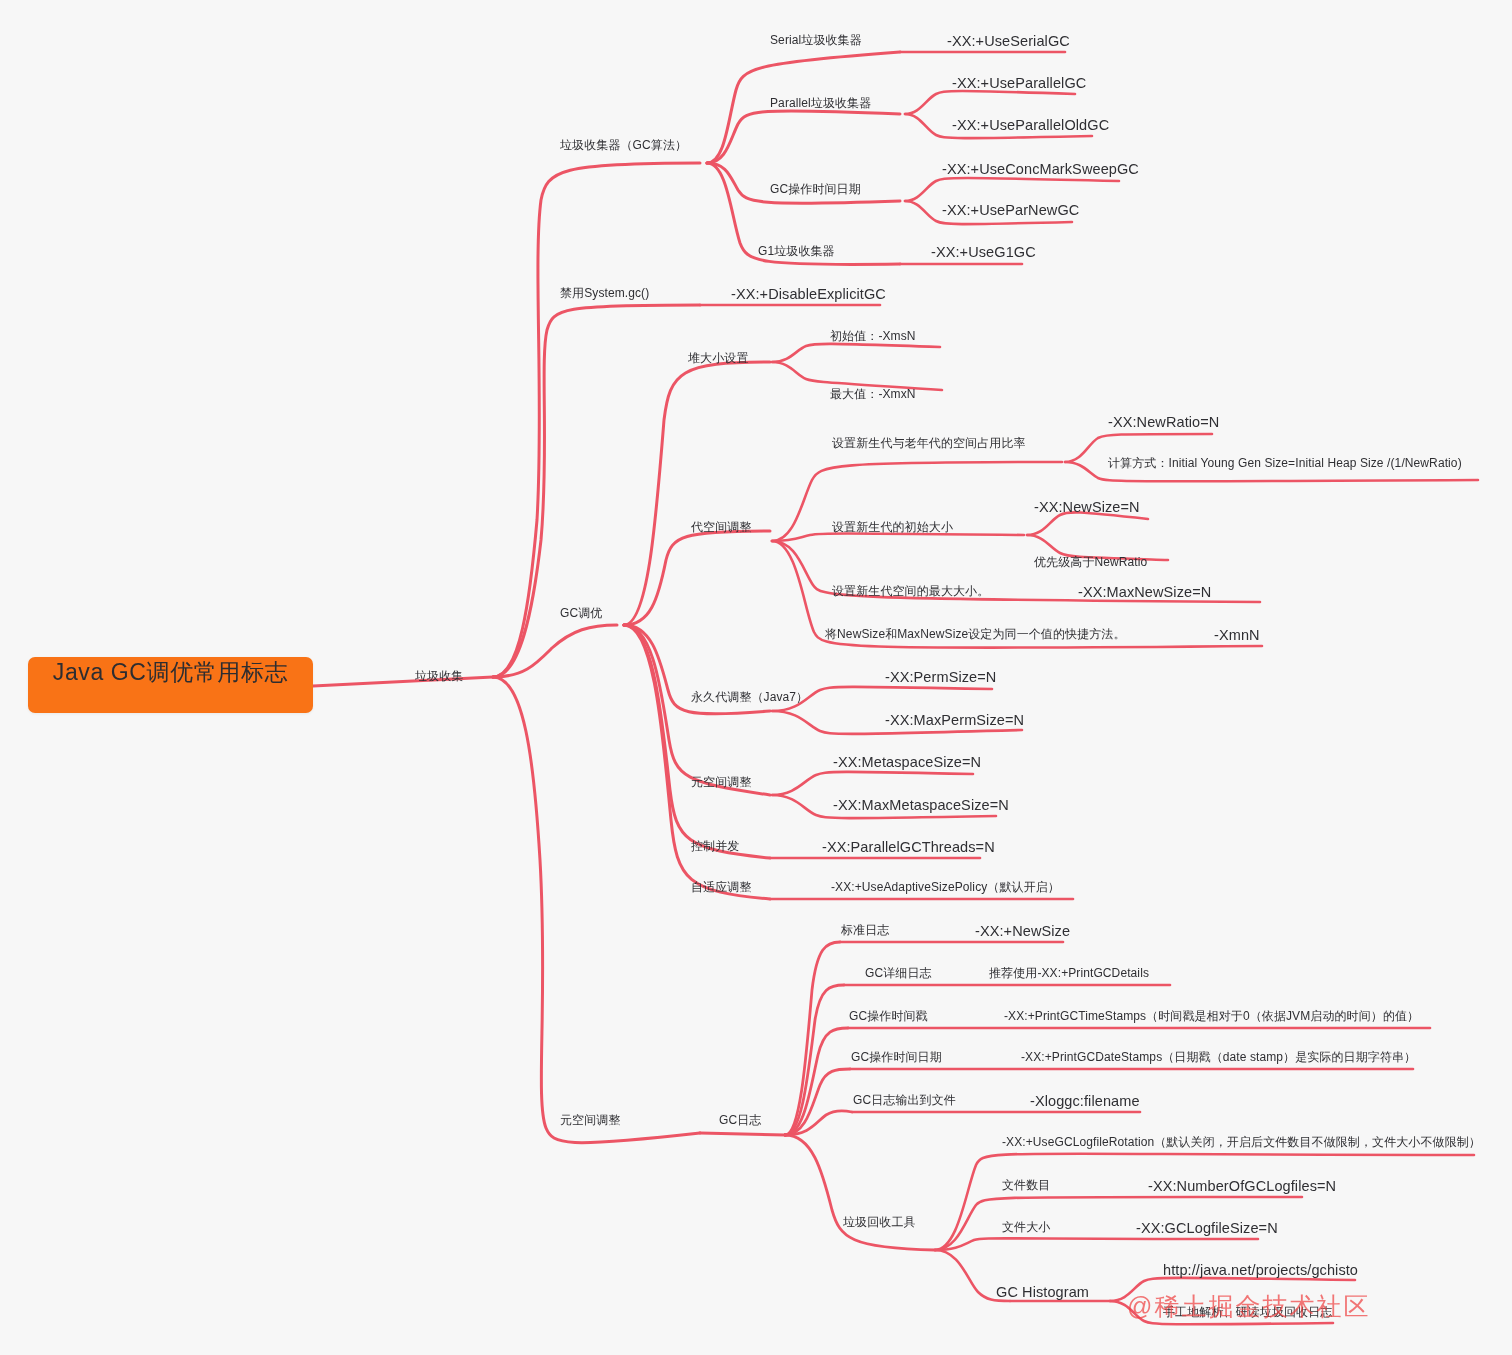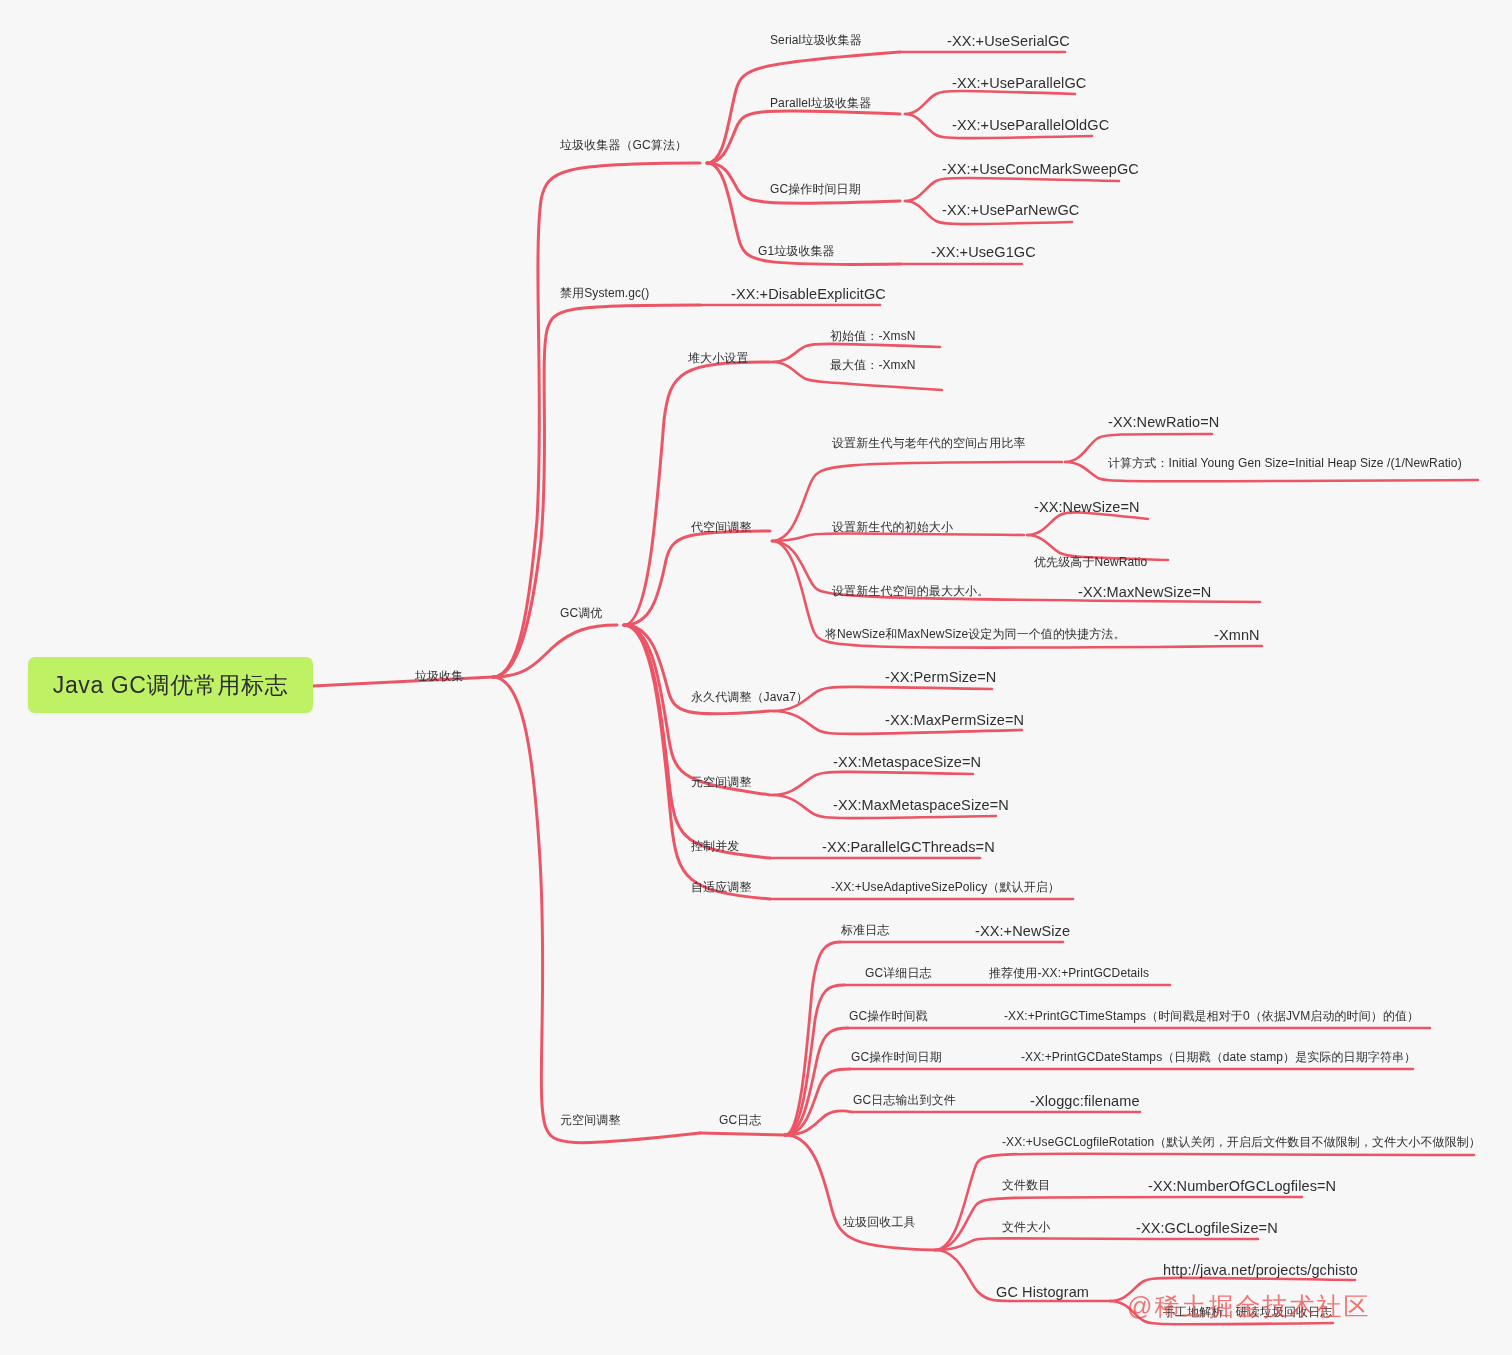--- a/index.html
+++ b/index.html
@@ -32,25 +32,24 @@
   }
   .node.cn {
     font-size: 12px;
   }
   #root-box {
     position: absolute;
     left: 28px;
     top: 657px;
     width: 285px;
     height: 56px;
-    background: #bef264;
+    background: #f97316;
     border-radius: 7px;
     box-shadow: 0 1px 3px rgba(0,0,0,0.06);
     display: flex;
-    align-items: center;
     justify-content: center;
   }
   #root-box .root-label {
     font-size: 23px;
     color: #2d2d31;
     letter-spacing: 0.6px;
   }
   #watermark {
     position: absolute;
     left: 1127px;
@@ -173,21 +172,21 @@
   <div class="node cn" style="left:758px; top:245px;">G1垃圾收集器</div>
   <div class="node" style="left:931px; top:245px;">-XX:+UseG1GC</div>
 
   <div class="node cn" style="left:560px; top:287px;">禁用System.gc()</div>
   <div class="node" style="left:731px; top:287px;">-XX:+DisableExplicitGC</div>
 
   <div class="node cn" style="left:560px; top:607px;">GC调优</div>
 
   <div class="node cn" style="left:688px; top:352px;">堆大小设置</div>
   <div class="node cn" style="left:830px; top:330px;">初始值：-XmsN</div>
-  <div class="node cn" style="left:830px; top:359px;">最大值：-XmxN</div>
+  <div class="node cn" style="left:830px; top:388px;">最大值：-XmxN</div>
 
   <div class="node cn" style="left:691px; top:521px;">代空间调整</div>
 
   <div class="node cn" style="left:832px; top:437px;">设置新生代与老年代的空间占用比率</div>
   <div class="node" style="left:1108px; top:415px;">-XX:NewRatio=N</div>
   <div class="node cn" style="left:1108px; top:457px;">计算方式：Initial Young Gen Size=Initial Heap Size /(1/NewRatio)</div>
 
   <div class="node cn" style="left:832px; top:521px;">设置新生代的初始大小</div>
   <div class="node" style="left:1034px; top:500px;">-XX:NewSize=N</div>
   <div class="node cn" style="left:1034px; top:543px;margin-top:13px;">优先级高于NewRatio</div>

